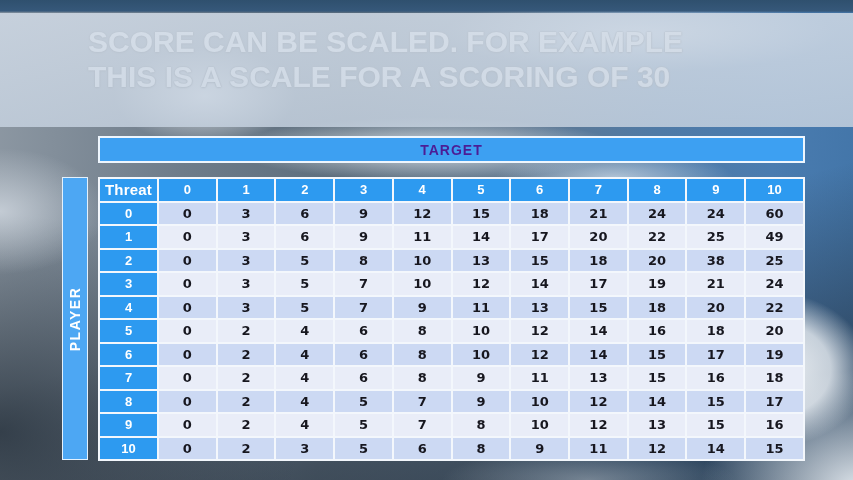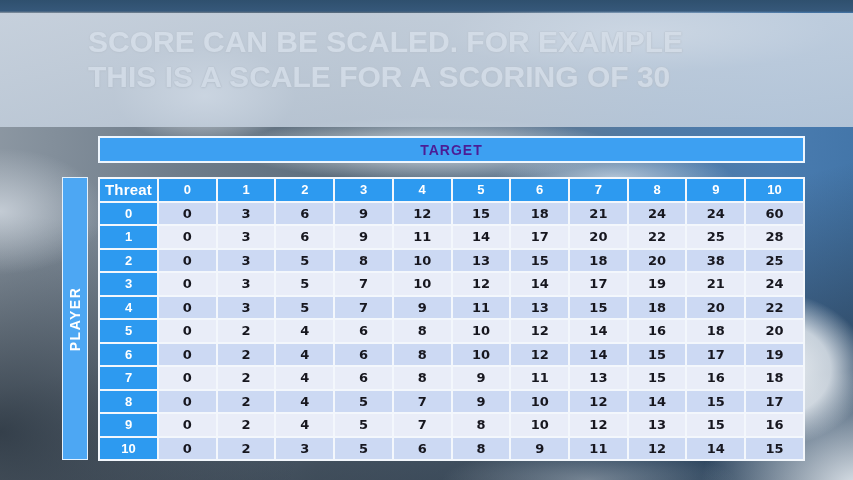--- a/index.html
+++ b/index.html
@@ -139,21 +139,21 @@
           <td>0</td>
           <td>3</td>
           <td>6</td>
           <td>9</td>
           <td>11</td>
           <td>14</td>
           <td>17</td>
           <td>20</td>
           <td>22</td>
           <td>25</td>
-          <td>28</td>
+          <td>49</td>
         </tr>
         <tr class="row-a">
           <th class="hdr">2</th>
           <td>0</td>
           <td>3</td>
           <td>5</td>
           <td>8</td>
           <td>10</td>
           <td>13</td>
           <td>15</td>

